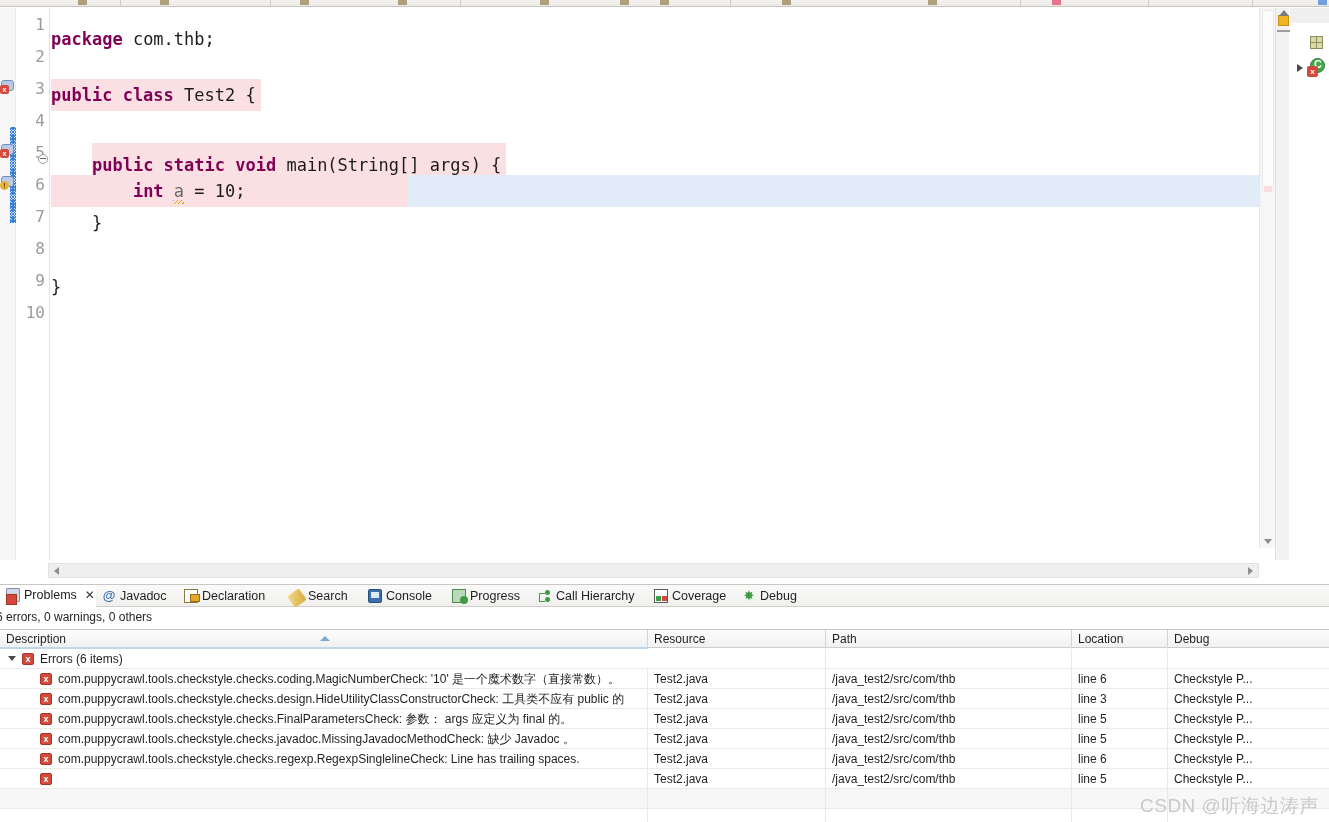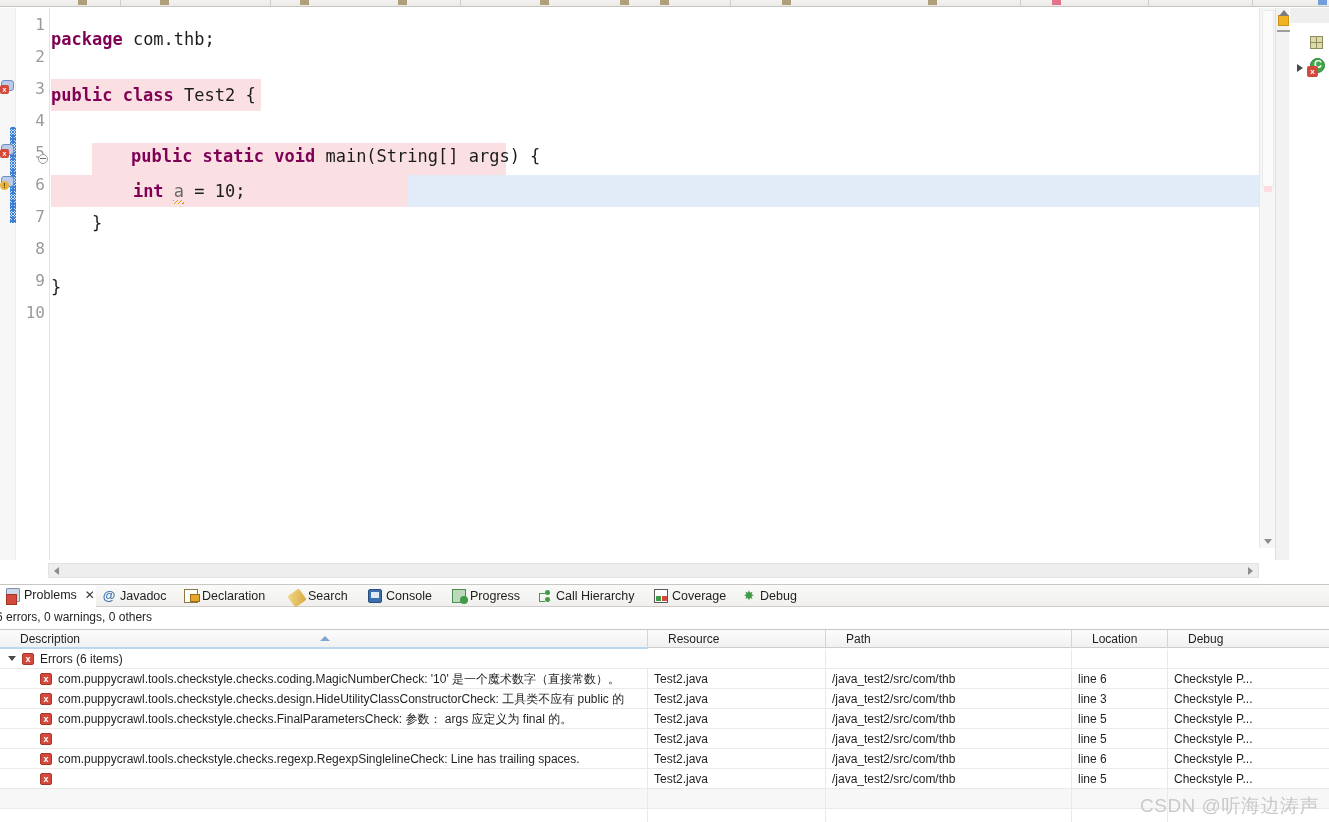--- a/index.html
+++ b/index.html
@@ -187,21 +187,21 @@
   #summary span{ position:relative; left:-4px; }
 
   
   #tbl-head{
     position:absolute; left:0; top:44px; width:1329px; height:19px;
     background:linear-gradient(to bottom,#fcfcfc,#f1f1f1);
     border-top:1px solid #c9c7c3; border-bottom:1px solid #cfcdc9;
   }
   .th{
     position:absolute; top:0; height:18px; line-height:18px;
-    font-size:12px; color:#1f1f1f; padding-left:20px;
+    font-size:12px; color:#1f1f1f; padding-left:6px;
     border-right:1px solid #d6d4d0;
   }
   #sort-tri{
     position:absolute; left:320px; top:6px; width:0;height:0;
     border-left:5px solid transparent;border-right:5px solid transparent;border-bottom:5px solid #7fa7cc;
   }
   #head-underline{ position:absolute; left:0; top:62px; width:648px; height:2px; background:#bcd8ef;}
 
   #tbl-body{ position:absolute; left:0; top:64px; width:1329px; height:174px; background:#ffffff;}
   .row{
@@ -287,21 +287,21 @@
       <div class="lnum" style="top: 263px;">9</div>
       <div class="lnum" style="top: 295px;">10</div>
     </div>
   <div id="code">
       <div class="cline" style="top: 7px; margin-top: 8px;"><span class="kw">package</span><span class="pl"> com.thb;</span></div>
       <div class="cline" style="top: 39px;"></div>
       <div class="hl-pink" style="top: 71px; left: 0px; width: 210px;"></div>
       <div class="cline" style="top: 71px;"><span class="kw">public class</span><span class="pl"> Test2 {</span></div>
       <div class="cline" style="top: 103px;"></div>
       <div class="hl-pink" style="top: 135px; left: 40.8px; width: 414px;"></div>
-      <div class="cline" style="top: 132px; padding-left: 39px;"><span class="pl">    </span><span class="kw">public static void</span><span class="pl"> main(String[] args) {</span></div>
+      <div class="cline" style="top: 141px;"><span class="pl">    </span><span class="kw">public static void</span><span class="pl"> main(String[] args) {</span></div>
       <div class="hl-pink" style="top: 167px; left: 0px; width: 357px;"></div>
       <div class="hl-blue" style="top: 167px; left: 357px; width: 851px;"></div>
       <div class="cline" style="top: 167px;"><span class="pl">        </span><span class="kw">int</span><span class="pl"> </span><span class="fld">a</span><span class="pl"> = 10;</span></div>
       <div class="squig" style="top: 192px; left: 122.4px; width: 11px;"></div>
       <div class="cline" style="top: 199px;"><span class="pl">    }</span></div>
       <div class="cline" style="top: 231px;"></div>
       <div class="cline" style="top: 263px;"><span class="pl">}</span></div>
       <div class="cline" style="top: 295px;"></div>
     </div>
 <div class="fold" style="top: 146px;"></div>
@@ -426,20 +426,21 @@
           <div class="desc-txt" style="left: 58px; line-height: 20px;">com.puppycrawl.tools.checkstyle.checks.FinalParametersCheck: 参数： args 应定义为 final 的。</div>
         </div>
         <div class="cell c-res">Test2.java</div>
         <div class="cell c-path">/java_test2/src/com/thb</div>
         <div class="cell c-loc">line 5</div>
         <div class="cell c-type">Checkstyle P...</div>
       </div>
       <div class="row" style="top: 80px;">
         <div class="cell c-desc">
           <div class="err-ico" style="left: 40px;">x</div>
+          <div class="desc-txt" style="left: 58px; line-height: 20px;">com.puppycrawl.tools.checkstyle.checks.javadoc.MissingJavadocMethodCheck: 缺少 Javadoc 。</div>
         </div>
         <div class="cell c-res">Test2.java</div>
         <div class="cell c-path">/java_test2/src/com/thb</div>
         <div class="cell c-loc">line 5</div>
         <div class="cell c-type">Checkstyle P...</div>
       </div>
       <div class="row" style="top: 100px;">
         <div class="cell c-desc">
           <div class="err-ico" style="left: 40px;">x</div>
           <div class="desc-txt" style="left: 58px; line-height: 20px;">com.puppycrawl.tools.checkstyle.checks.regexp.RegexpSinglelineCheck: Line has trailing spaces.</div>

